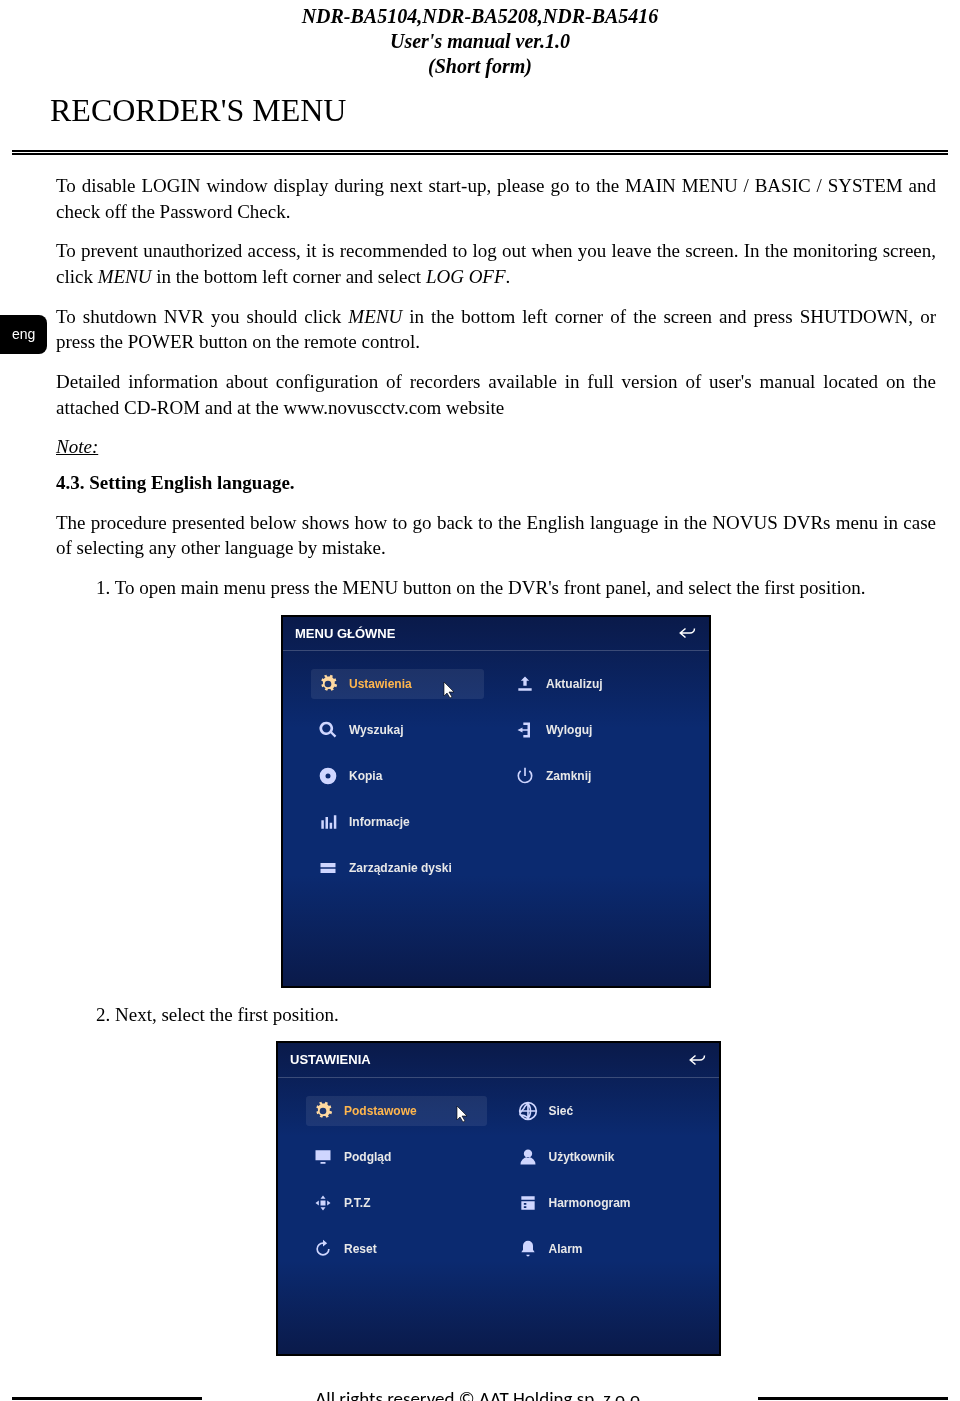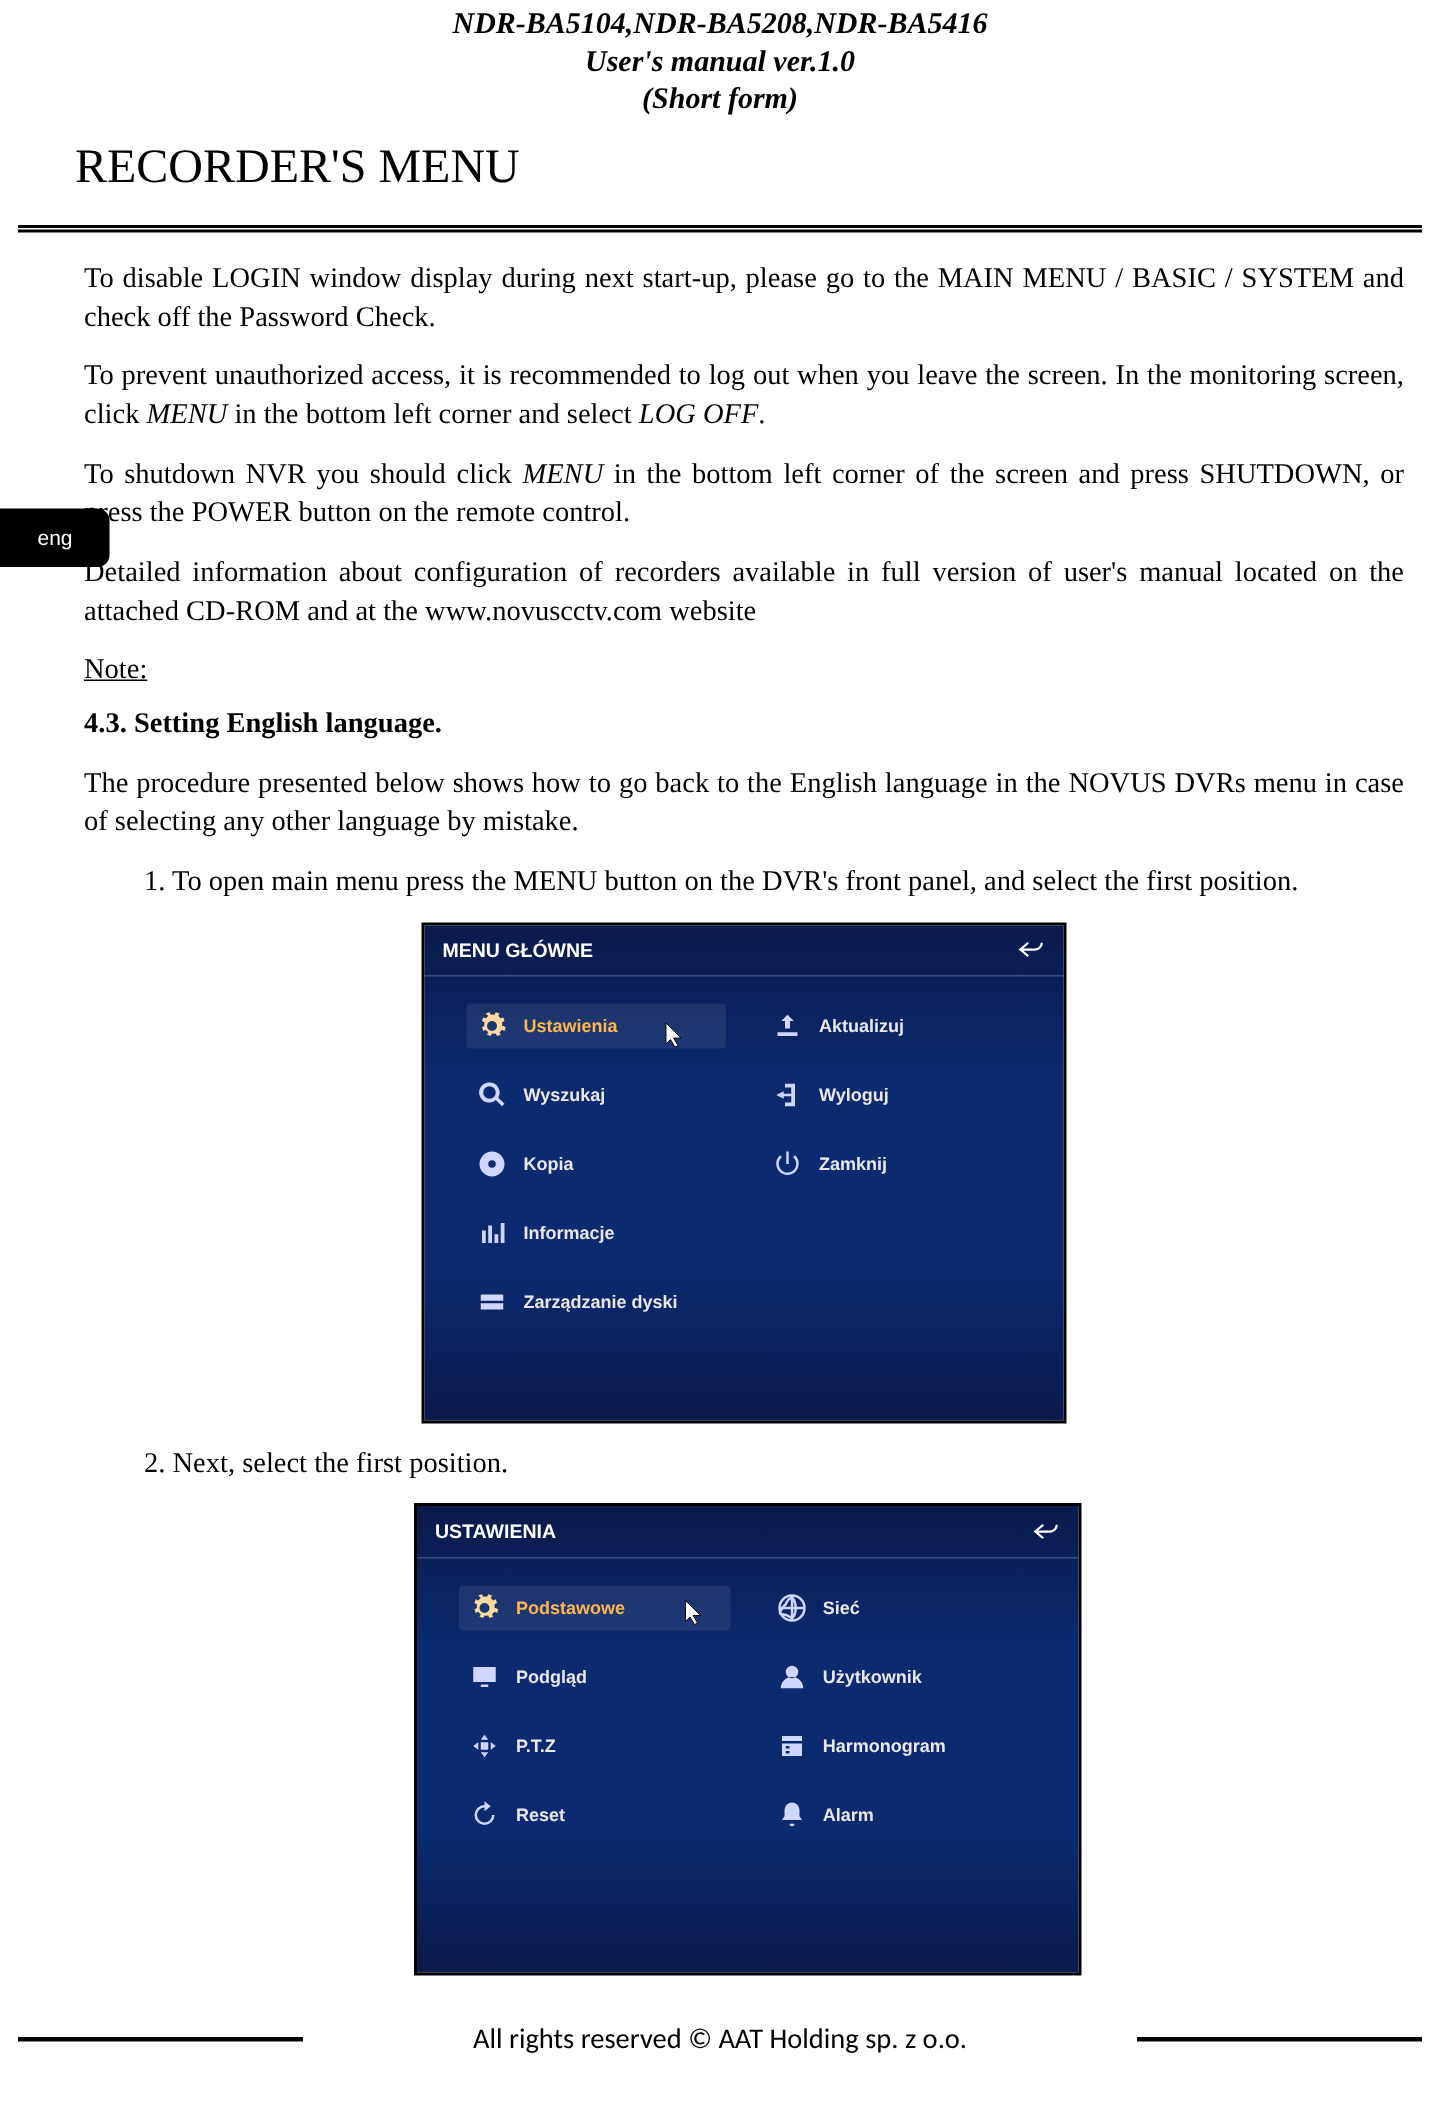--- a/index.html
+++ b/index.html
@@ -27,47 +27,47 @@
     margin: 10px 0 18px 50px;
   }
   .double-rule {
     border-top: 5px double #000;
     margin: 0 12px 18px 12px;
     height: 0;
   }
   .lang-tab {
     position: absolute;
     left: 0;
-    top: 339px;
+    top: 315px;
     background: #000;
     color: #fff;
     font-family: Arial, sans-serif;
     font-size: 14px;
-    padding: 10px 25px;
+    padding: 10px 12px;
     border-radius: 0 8px 8px 0;
   }
   .content {
     margin: 0 24px 0 56px;
   }
   .content p { margin-bottom: 14px; text-align: justify; }
-  .content .note-label { text-decoration: underline; margin-bottom: 10px; }
+  .content .note-label { font-style: italic; text-decoration: underline; margin-bottom: 10px; }
   .content .note-body { font-style: italic; text-align: justify; margin-bottom: 14px; }
   .content em { font-style: italic; }
   .subhead { font-weight: bold; margin-bottom: 12px; }
   .step { margin-left: 40px; margin-right: 0; text-align: justify; }
   .menu-shot {
     margin: 8px auto 14px auto;
     border: 2px solid #000;
     background: linear-gradient(#0a1a4a, #0b2a70 30%, #0b2a70 70%, #0a1a4a);
     color: #fff;
     font-family: Arial, sans-serif;
     font-size: 13px;
     position: relative;
   }
-  .shot1 { width: 430px; height: 334px; }
+  .shot1 { width: 430px; height: 373px; }
   .shot2 { width: 445px; height: 315px; margin-left: 220px; }
   .menu-title-bar {
     display: flex;
     justify-content: space-between;
     align-items: center;
     padding: 8px 12px;
     font-weight: bold;
     font-size: 13px;
     border-bottom: 1px solid rgba(255,255,255,0.2);
   }

